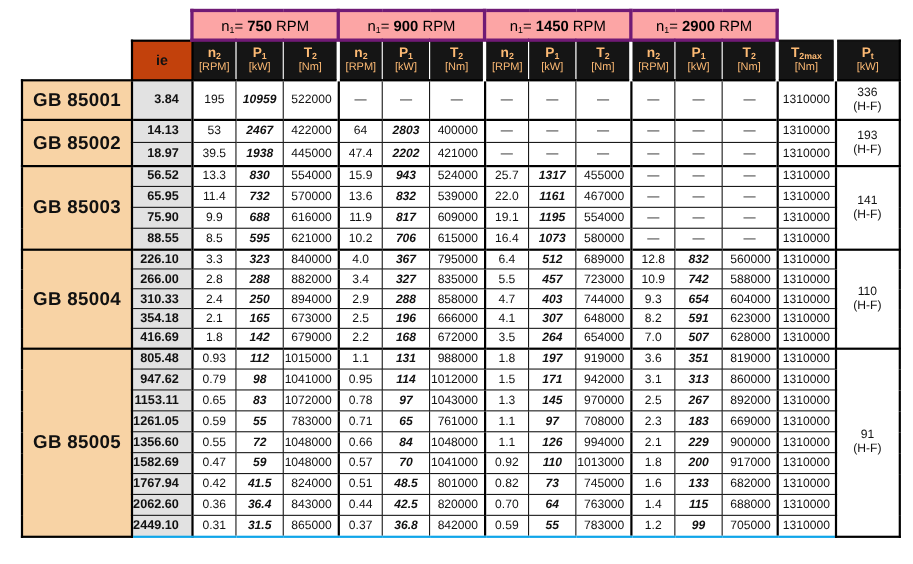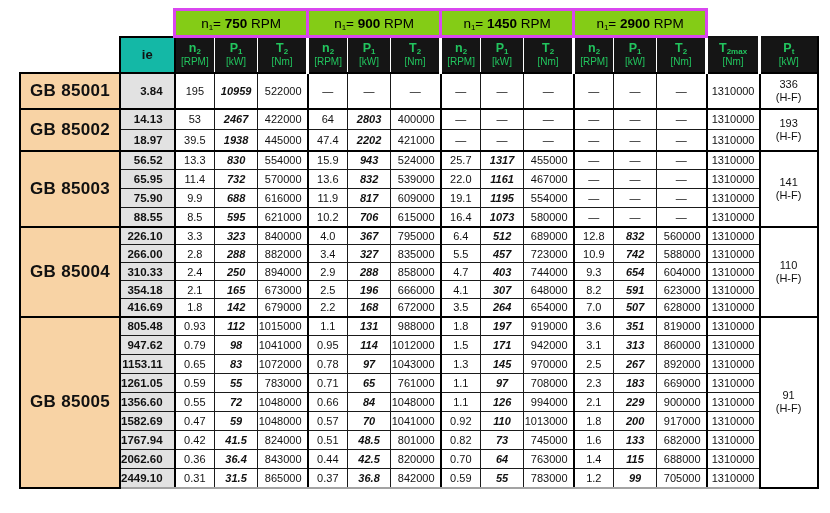--- a/index.html
+++ b/index.html
@@ -14,39 +14,39 @@
 
   table.spec { border-collapse: collapse; table-layout: fixed; }
   td, th { padding: 0; }
 
   
   .blank { border: none; background: #fff; }
 
   
   tr.speedrow { height: 27px; }
   th.speed {
-    background: #84cc16;
-    border: 3px solid #d946ef;
+    background: #fca5a5;
+    border: 3px solid #701a75;
     font-size: 13.5px; font-weight: normal; color: #000;
     text-align: center; vertical-align: middle;
   }
   th.speed b { font-weight: bold; }
   th.speed sub, .sym sub {
     font-size: 8px; vertical-align: baseline;
     position: relative; top: 2px;
   }
 
   
   tr.colrow { height: 36px; }
   th.iehead {
-    background: #14b8a6; border: 2px solid #000;
+    background: #c2410c; border: 2px solid #000;
     font-size: 13px; font-weight: bold; text-align: center; vertical-align: middle;
   }
   th.dark {
-    background: #151515; color: #22c55e;
+    background: #151515; color: #fdba74;
     border-left: 1px solid #fff; border-right: 1px solid #fff;
     border-top: 2px solid #111; border-bottom: 2px solid #000;
     text-align: center; vertical-align: middle; font-weight: normal;
   }
   th.dark.gsw { border-left: 3px solid #fff; }
   th.dark.first { border-left: 2px solid #000; }
   th.dark.last { border-right: 2px solid #000; }
   .sym { font-size: 12.5px; font-weight: bold; line-height: 13px; }
   .unit { font-size: 10px; line-height: 11px; font-weight: normal; }
 
@@ -54,21 +54,21 @@
   tbody td {
     border: 1px solid #1a1a1a;
     font-size: 11px; background: #fff; vertical-align: middle;
   }
   tr.g0 { height: 36px; }
   tr.g1 { height: 21px; }
   tr.g2 { height: 19px; }
   tr.g3 { height: 18px; }
   tr.g4 { height: 19px; }
   tr.first td { border-top: 2px solid #000; }
-  tbody tr:last-child td { border-bottom: 2px solid #a3a3a3; }
+  tbody tr:last-child td { border-bottom: 2px solid #0ea5e9; }
 
   td.model {
     background: #f8d3a5; border: 2px solid #000;
     font-size: 17px; font-weight: bold; text-align: center;
     letter-spacing: 0.3px;
   }
   td.ie {
     background: #e2e2e2; font-weight: bold; font-size: 11.5px;
     text-align: right; padding-right: 11px;
     border-left: 2px solid #000; border-right: 2px solid #000;

